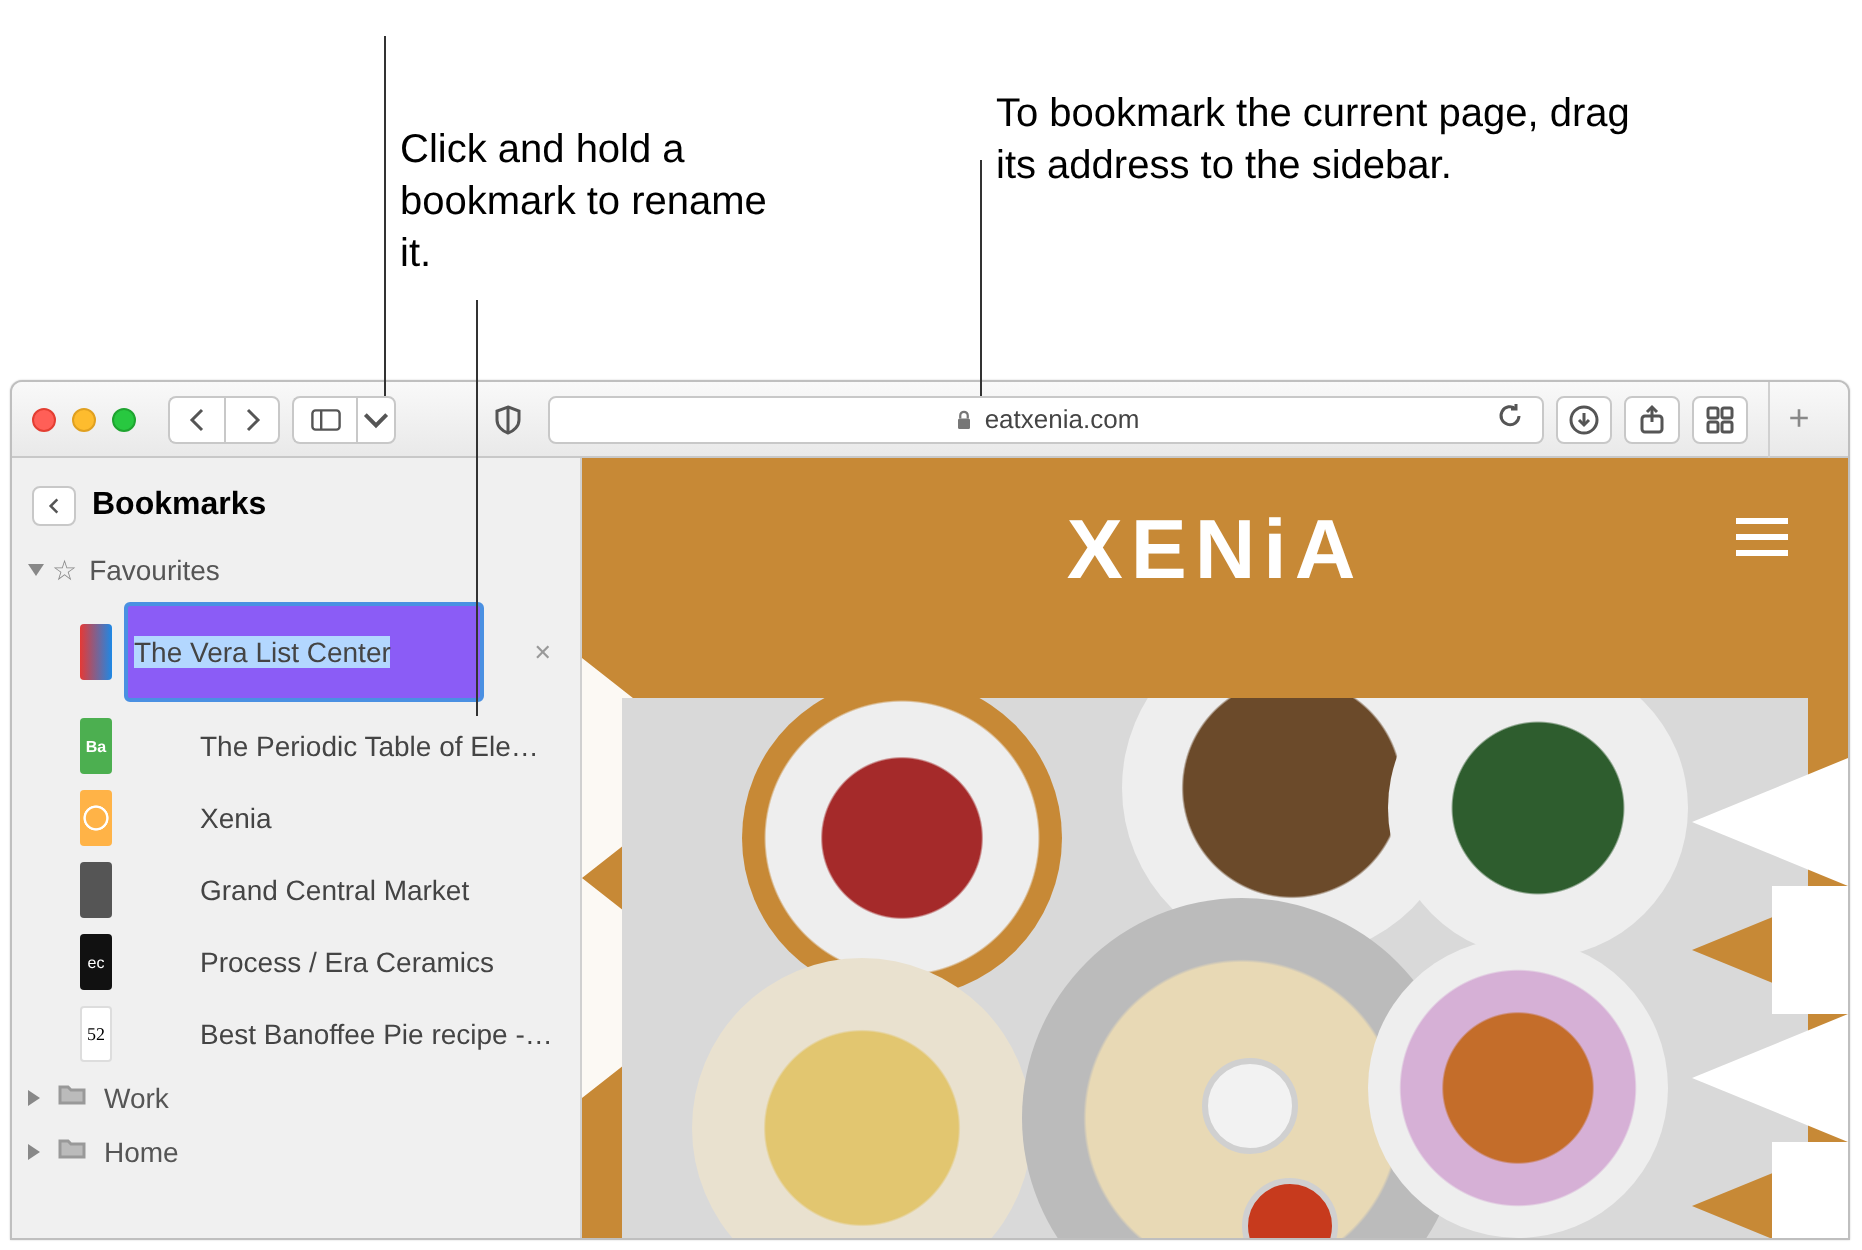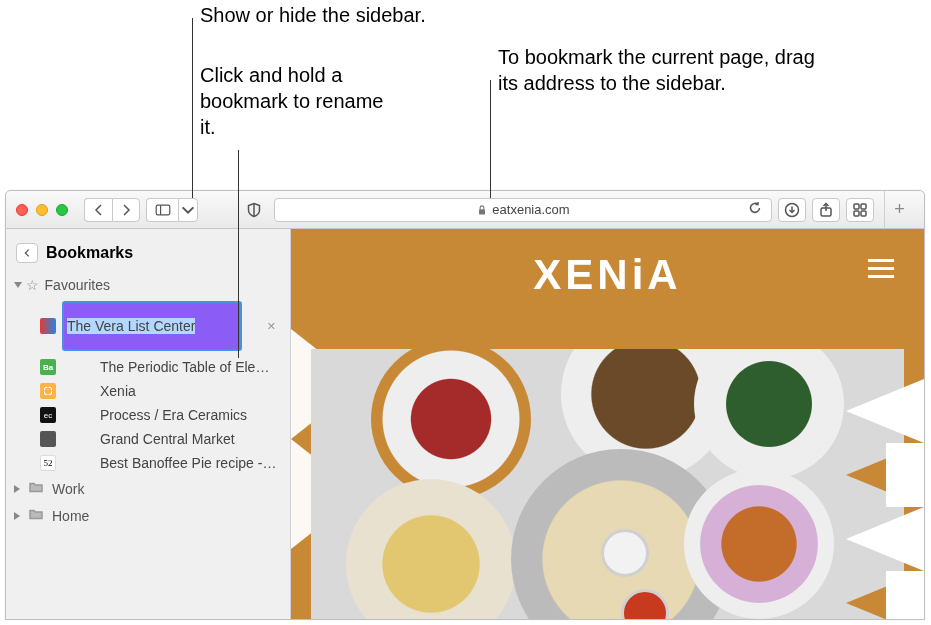--- a/index.html
+++ b/index.html
@@ -134,21 +134,21 @@
   .sb-list { padding-left: 30px; }
   .sb-item {
     display:flex; align-items:center;
     padding: 4px 10px 4px 4px;
     font-size:14px;
     color:#444;
     gap:6px;
     white-space:nowrap;
     overflow:hidden;
   }
-  .sb-item .favicon { width:16px; height:16px; border-radius:2px; flex-shrink:0;}
+  .sb-item .favicon { width:16px; height:28px; border-radius:2px; flex-shrink:0;}
   .sb-item.editing {
     position:relative;
   }
   .sb-item.editing .edit-box {
     border:2px solid #4a90e2;
     border-radius:3px;
     background:#8b5cf6;
     padding: 15px 3px;
     flex:1;
     max-width: 180px;
@@ -221,21 +221,20 @@
       radial-gradient(circle at 65% 35%, #ffd84d 0 25%, transparent 26%),
       radial-gradient(circle at 35% 65%, #1e88e5 0 25%, transparent 26%),
       linear-gradient(135deg,#e53935 0 50%,#1e88e5 50% 100%);
   }
   svg.icon { width:16px; height:16px; stroke:#555; stroke-width:1.5; fill:none; }
 </style>
 </head>
 <body>
 
 <div class="callouts">
-  <div class="callout" style="left:200px; top:2px;">Show or hide the sidebar.</div>
   <div class="callout-line" style="left:192px; top:18px; height:180px;"></div>
 
   <div class="callout" style="left:200px; top:62px; width:200px;">Click and hold a bookmark to rename it.</div>
   <div class="callout-line" style="left:238px; top:150px; height:208px;"></div>
 
   <div class="callout" style="left:498px; top:44px; width:320px;">To bookmark the current page, drag its address to the sidebar.</div>
   <div class="callout-line" style="left:490px; top:80px; height:118px;"></div>
 </div>
 
 <div class="window">
@@ -353,26 +352,26 @@
         </div>
         <div class="sb-item">
           <div class="favicon fav-ba">Ba</div>
           <span class="label">The Periodic Table of Elem…</span>
         </div>
         <div class="sb-item">
           <div class="favicon fav-xenia"></div>
           <span class="label">Xenia</span>
         </div>
         <div class="sb-item">
+          <div class="favicon fav-gcm"></div>
+          <span class="label">Grand Central Market</span>
+        </div>
+        <div class="sb-item">
           <div class="favicon fav-era">ec</div>
           <span class="label">Process / Era Ceramics</span>
-        </div>
-        <div class="sb-item">
-          <div class="favicon fav-gcm"></div>
-          <span class="label">Grand Central Market</span>
         </div>
         <div class="sb-item">
           <div class="favicon fav-52">52</div>
           <span class="label">Best Banoffee Pie recipe -…</span>
         </div>
       </div>
 
       <div class="sb-folder">
         <span class="disclosure right"></span>
         <span class="folder-icon">

